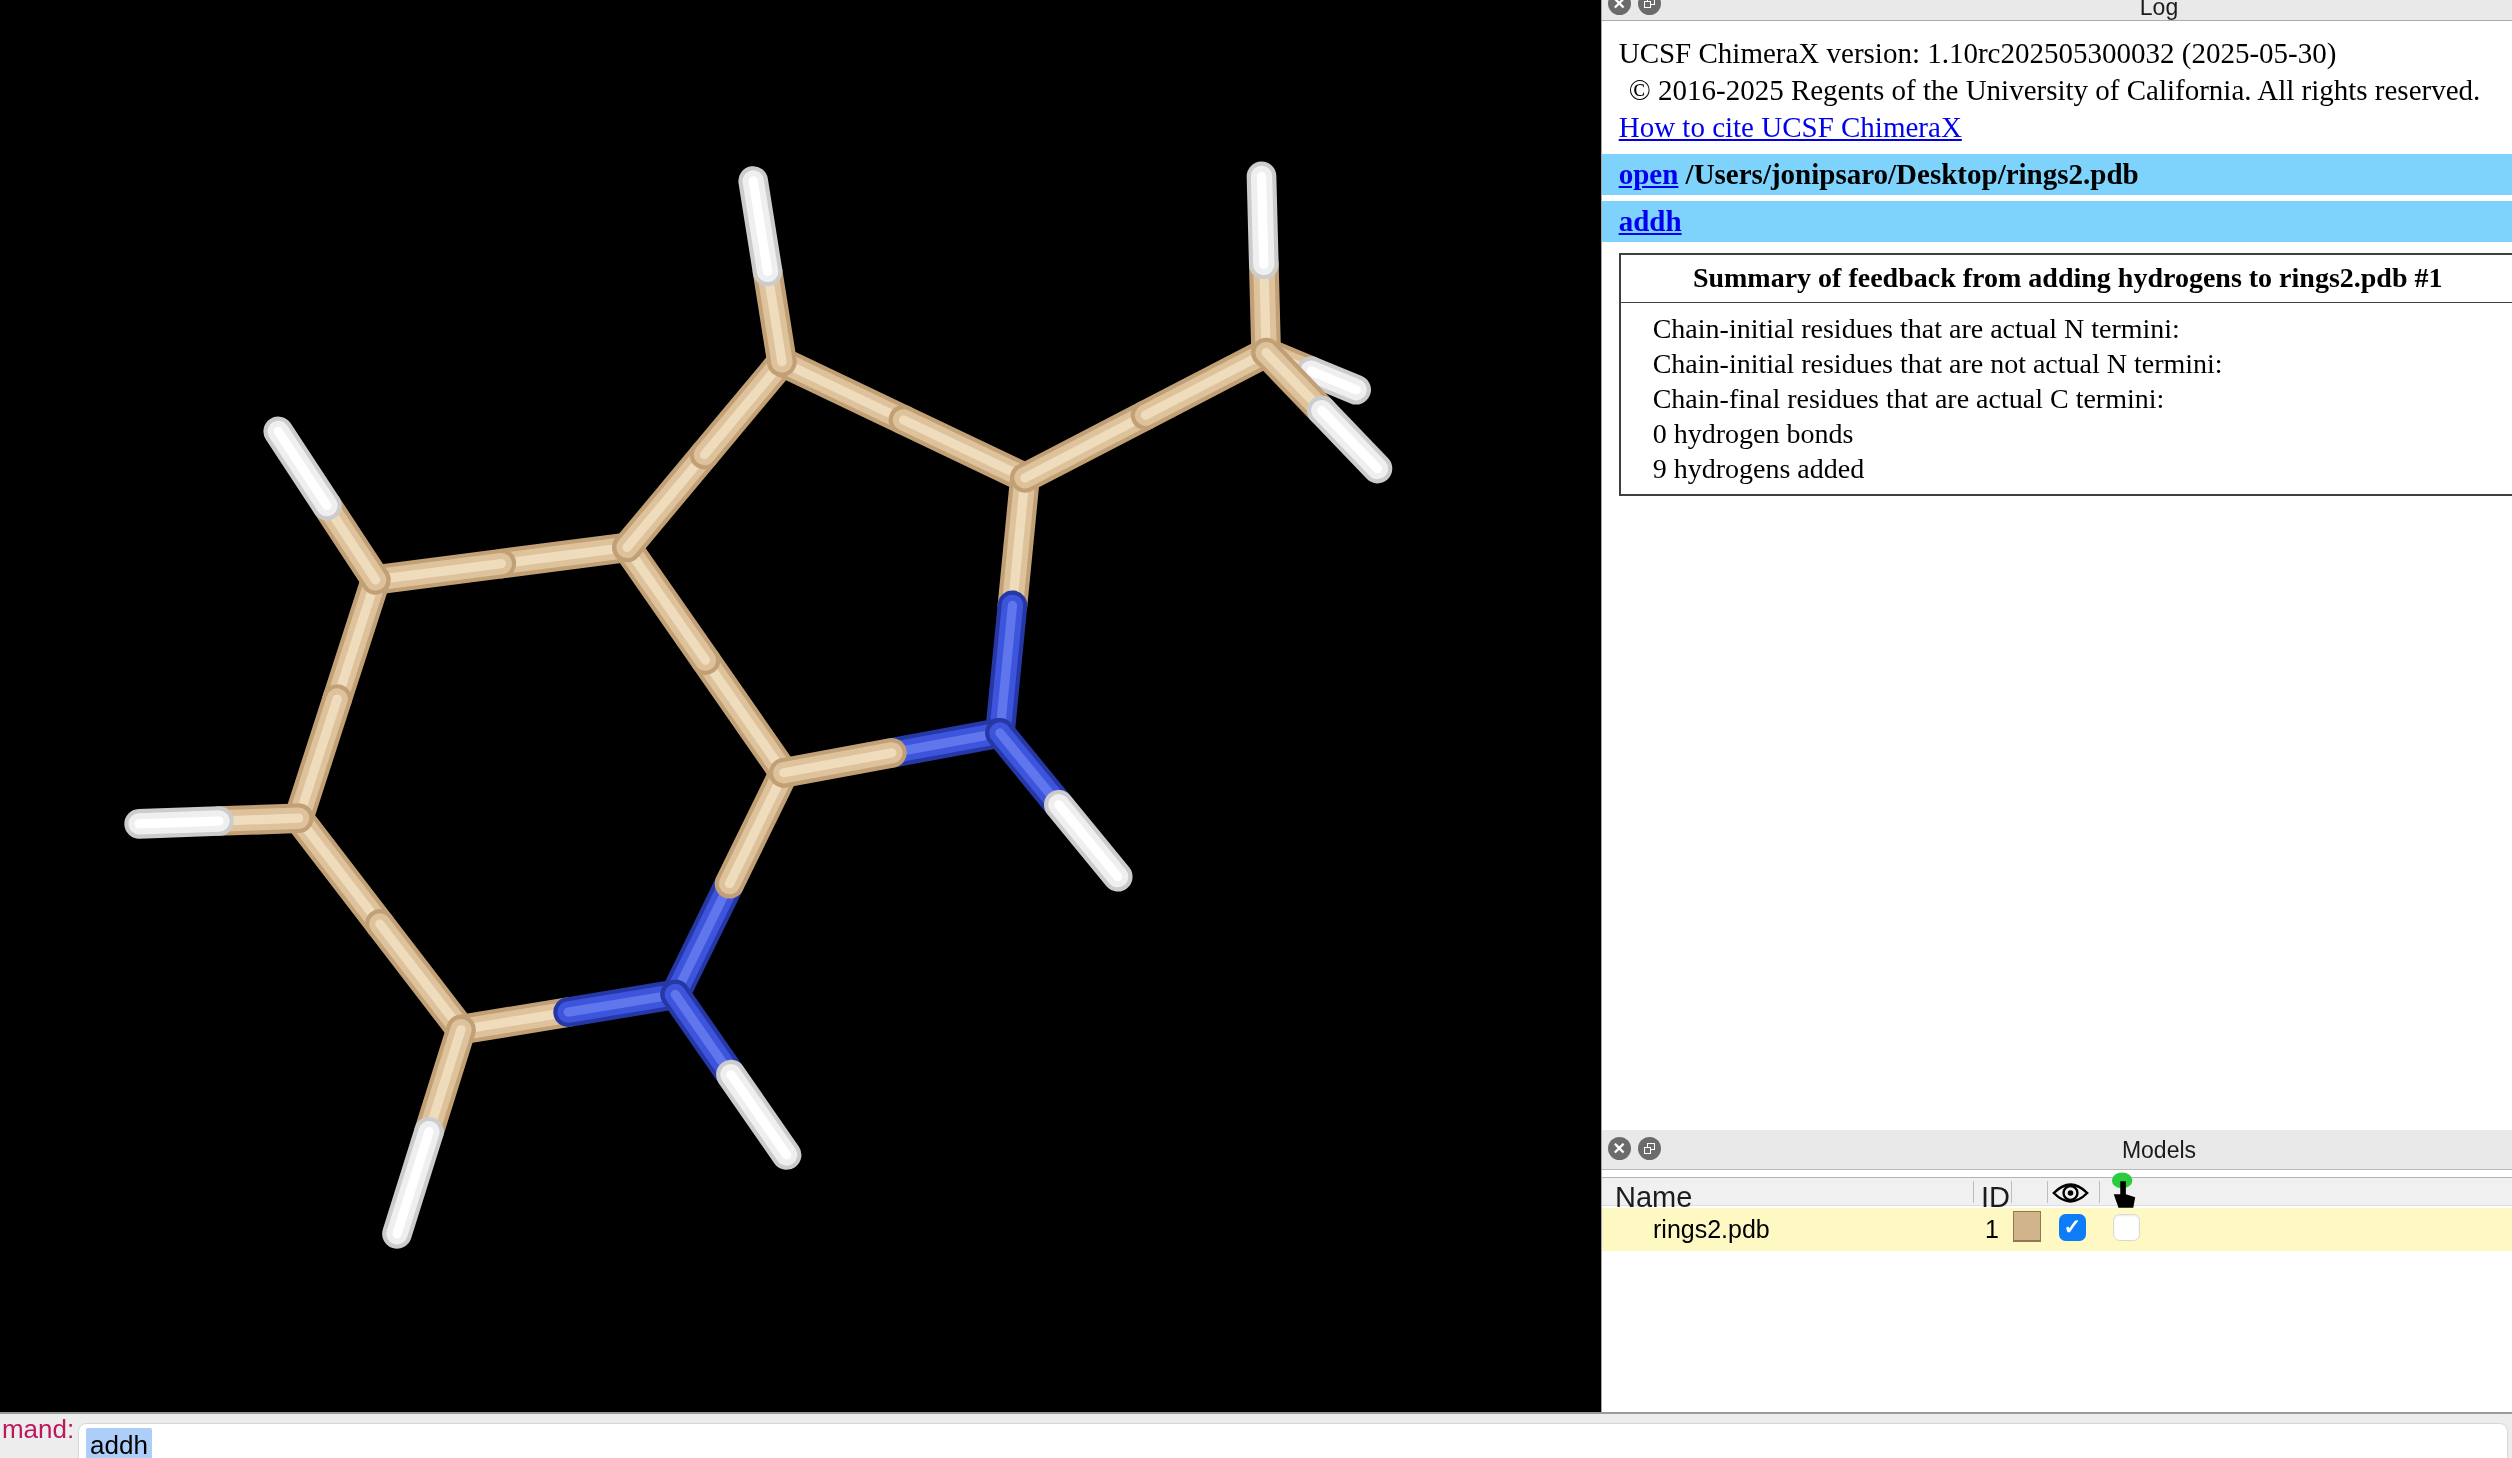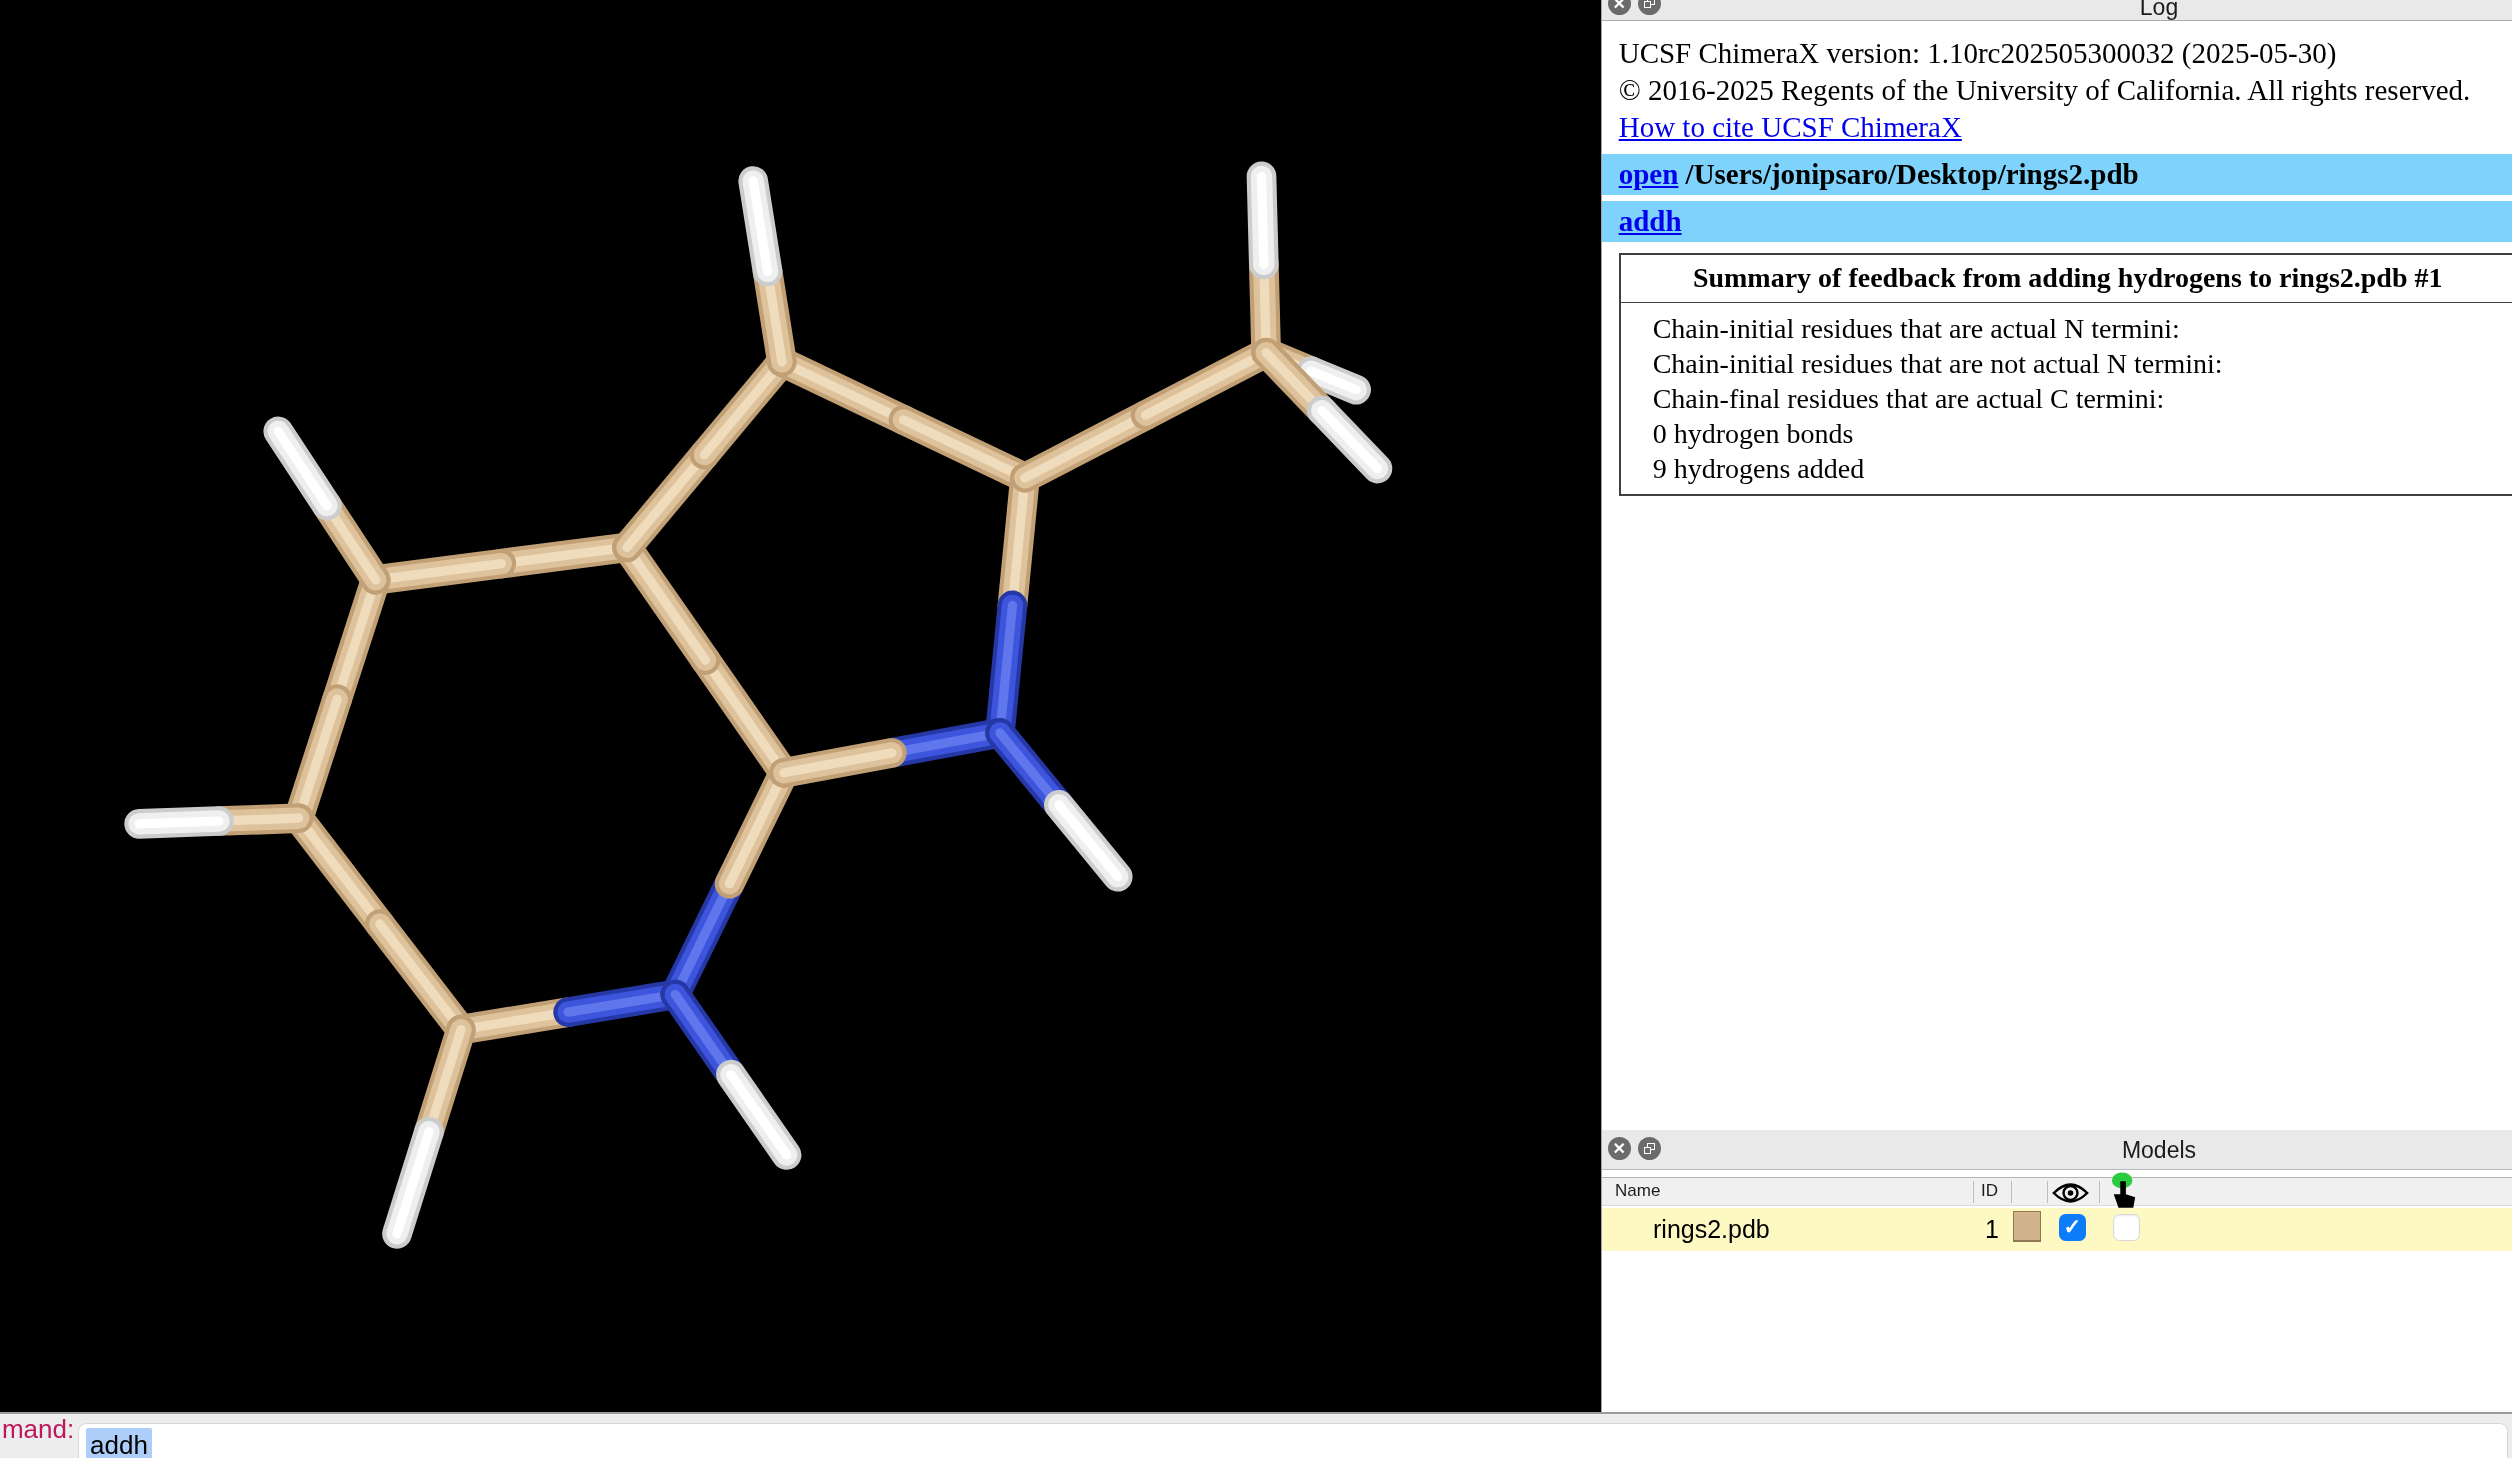--- a/index.html
+++ b/index.html
@@ -48,21 +48,21 @@
               font-style:italic;font-size:28px;color:#000;}
   #addh-table .t-content{flex:1;padding:8.3px 0 8.3px 32px;}
   #addh-table .t-content div{font-size:28px;line-height:35px;color:#000;white-space:nowrap;}
 
   
   #models-titlebar{top:1130px;height:39px;border-bottom:1.9px solid #b9b9b9;}
   #models-titlebar .panel-title{top:7.4px;}
   #models-titlebar .tool-btn{top:7.4px;}
   #models-colhead{position:absolute;left:0;top:1177px;width:100%;height:29px;background:#f0f0f0;
                   border-top:0.9px solid #b3b3b3;border-bottom:1.9px solid #dcdcdc;box-sizing:border-box;}
-  .col-label{position:absolute;top:2.8px;font-size:17px;color:#1c1c1c;}
+  .col-label{position:absolute;top:2.8px;font-size:29px;color:#1c1c1c;text-decoration:underline;}
   .col-sep{position:absolute;top:2.8px;width:0.9px;height:22px;background:#bdbdbd;}
   #models-row{position:absolute;left:0;top:1208px;width:100%;height:43px;background:#fef9c3;}
   #model-name{position:absolute;left:51px;top:7.4px;font-size:25px;color:#000;}
   #model-id{position:absolute;left:371px;top:7.4px;width:38px;text-align:center;font-size:25px;color:#000;}
   #model-swatch{position:absolute;left:411px;top:2.8px;width:28px;height:31px;
                 border:0.9px solid rgba(90,70,40,.55);border-bottom:2.8px solid rgba(90,70,40,.55);
                 box-sizing:border-box;}
   .chk{position:absolute;top:5.6px;width:27px;height:27px;border-radius:6.5px;box-sizing:border-box;}
   #chk-shown{left:457px;background:#0c7cf8;color:#fff;text-align:center;font-size:21.3px;
              line-height:27px;font-weight:bold;}
@@ -216,21 +216,21 @@
       <span class="tool-btn" style="left:36px;">
         <span class="float-glyph">
           <span class="sq1"></span>
             <span class="sq2"></span>
         </span>
       </span>
       <span class="panel-title">Log</span>
     </div>
 
     <div class="log-text" style="top:37px;">UCSF ChimeraX version: 1.10rc202505300032 (2025-05-30)</div>
-    <div class="log-text" style="top:74px;">© 2016-2025 Regents of the University of California. All rights reserved.</div>
+    <div class="log-text" style="top:74px;margin-left:10px;">© 2016-2025 Regents of the University of California. All rights reserved.</div>
     <div class="log-text" style="top:111px;">
       <a class="log-link">How to cite UCSF ChimeraX</a>
     </div>
 
     <div class="cmd-strip" style="top:154px;">
       <div class="cmd-line">
         <a class="log-link">open</a><span> /Users/jonipsaro/Desktop/rings2.pdb</span>
       </div>
     </div>
     <div class="cmd-strip" style="top:201px;">

